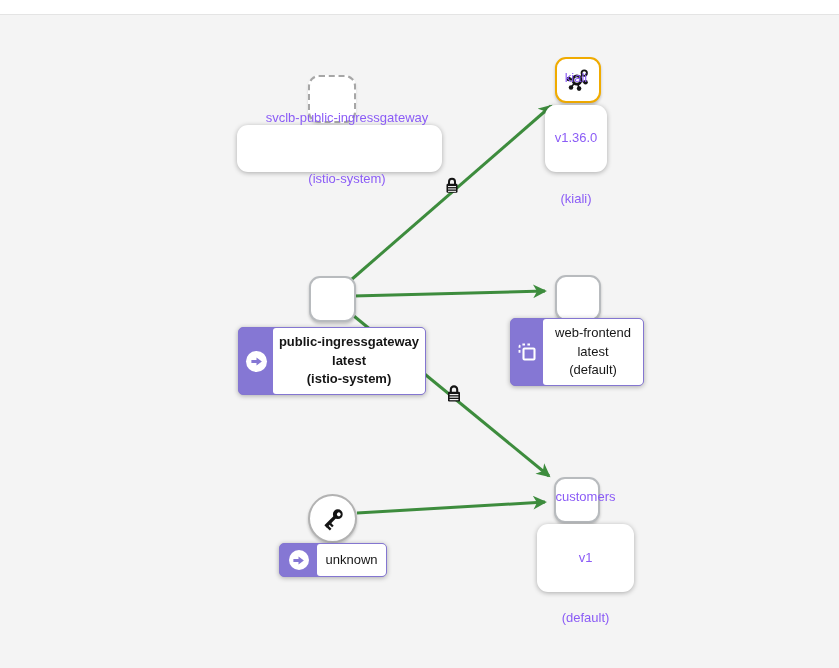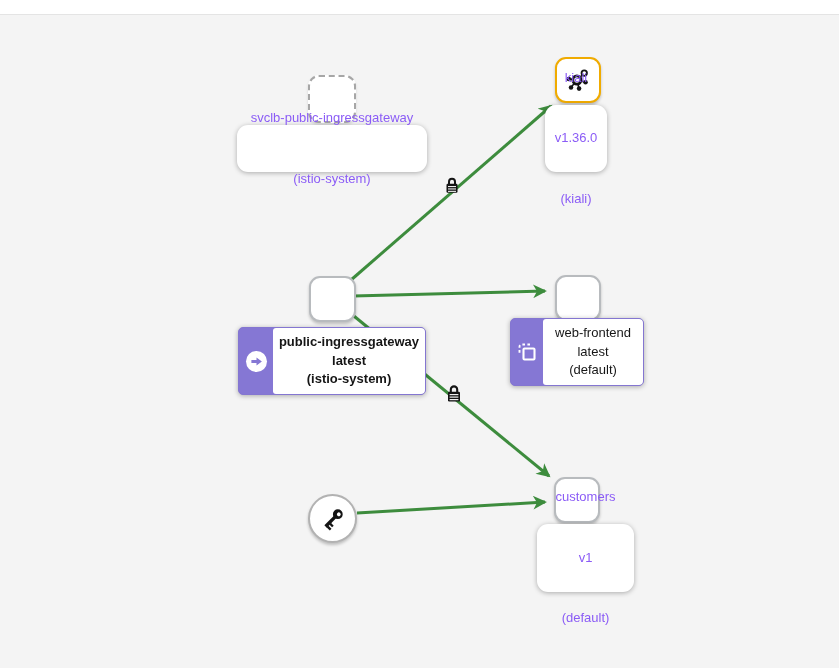--- a/index.html
+++ b/index.html
@@ -54,21 +54,21 @@
     <g transform="translate(454,394)">
       <path d="M -3.2,-2 v-2.4 a3.2,3.2 0 0 1 6.4,0 v2.4" fill="none" stroke="#141414" stroke-width="2.1"></path>
       <rect x="-6" y="-2.2" width="12" height="9.6" rx="1.2" fill="#141414"></rect>
       <rect x="-4.4" y="0" width="8.8" height="1.2" fill="#efefef"></rect>
       <rect x="-4.4" y="2.5" width="8.8" height="1.2" fill="#efefef"></rect>
       <rect x="-4.4" y="5" width="8.8" height="1.2" fill="#efefef"></rect>
     </g>
   </svg>
 
   <div class="node-sq dashed" style="left:308px;top:75px;width:44px;height:44px;"></div>
-  <div class="plain-label" style="left:237px;top:125px;width:190px;height:47px;">
+  <div class="plain-label" style="left:237px;top:125px;width:190px;height:47px;padding-left:15px;">
     <span>svclb-public-ingressgateway</span>
     <span>(istio-system)</span>
   </div>
 
   <div class="node-sq gold" style="left:555px;top:57px;width:42px;height:42px;">
     <svg width="28" height="28" viewBox="0 0 26 26">
       <g stroke="#141414" stroke-width="1.5" fill="none">
         <line x1="12" y1="13" x2="4.5" y2="12"></line>
         <line x1="12" y1="13" x2="6.5" y2="20"></line>
         <line x1="12" y1="13" x2="14" y2="21"></line>
@@ -124,20 +124,32 @@
     <svg width="30" height="30" viewBox="0 0 30 30">
       <g transform="translate(15,15) rotate(135)">
         <circle cx="-6.8" cy="0" r="4.9" fill="#141414"></circle>
         <circle cx="-7.4" cy="-0.8" r="1.9" fill="#fff"></circle>
         <rect x="-3" y="-1.7" width="13.5" height="3.4" fill="#141414"></rect>
         <rect x="4.2" y="-5.2" width="2.3" height="4" fill="#141414"></rect>
         <rect x="8" y="-5.9" width="2.4" height="4.7" fill="#141414"></rect>
       </g>
     </svg>
   </div>
+  <div class="badge-label" style="left:279px;top:543px;width:106px;height:32px;">
+    <div class="badge-strip" style="width:37px;">
+      <div class="badge-circle" style="width:20px;height:20px;">
+        <svg width="13" height="13" viewBox="-7 -7 14 14">
+          <path d="M -5.5,-1.7 L 0,-1.7 L 0,-4.3 L 5.8,0 L 0,4.3 L 0,1.7 L -5.5,1.7 Z" fill="#8577d4"></path>
+        </svg>
+      </div>
+    </div>
+    <div class="badge-content">
+      <span>unknown</span>
+    </div>
+  </div>
 
   <div class="node-sq" style="left:554px;top:477px;width:42px;height:42px;"></div>
   <div class="plain-label" style="left:537px;top:524px;width:97px;height:68px;">
     <span>customers</span>
     <span>v1</span>
     <span>(default)</span>
   </div>
 </div>
 
 </body></html>

